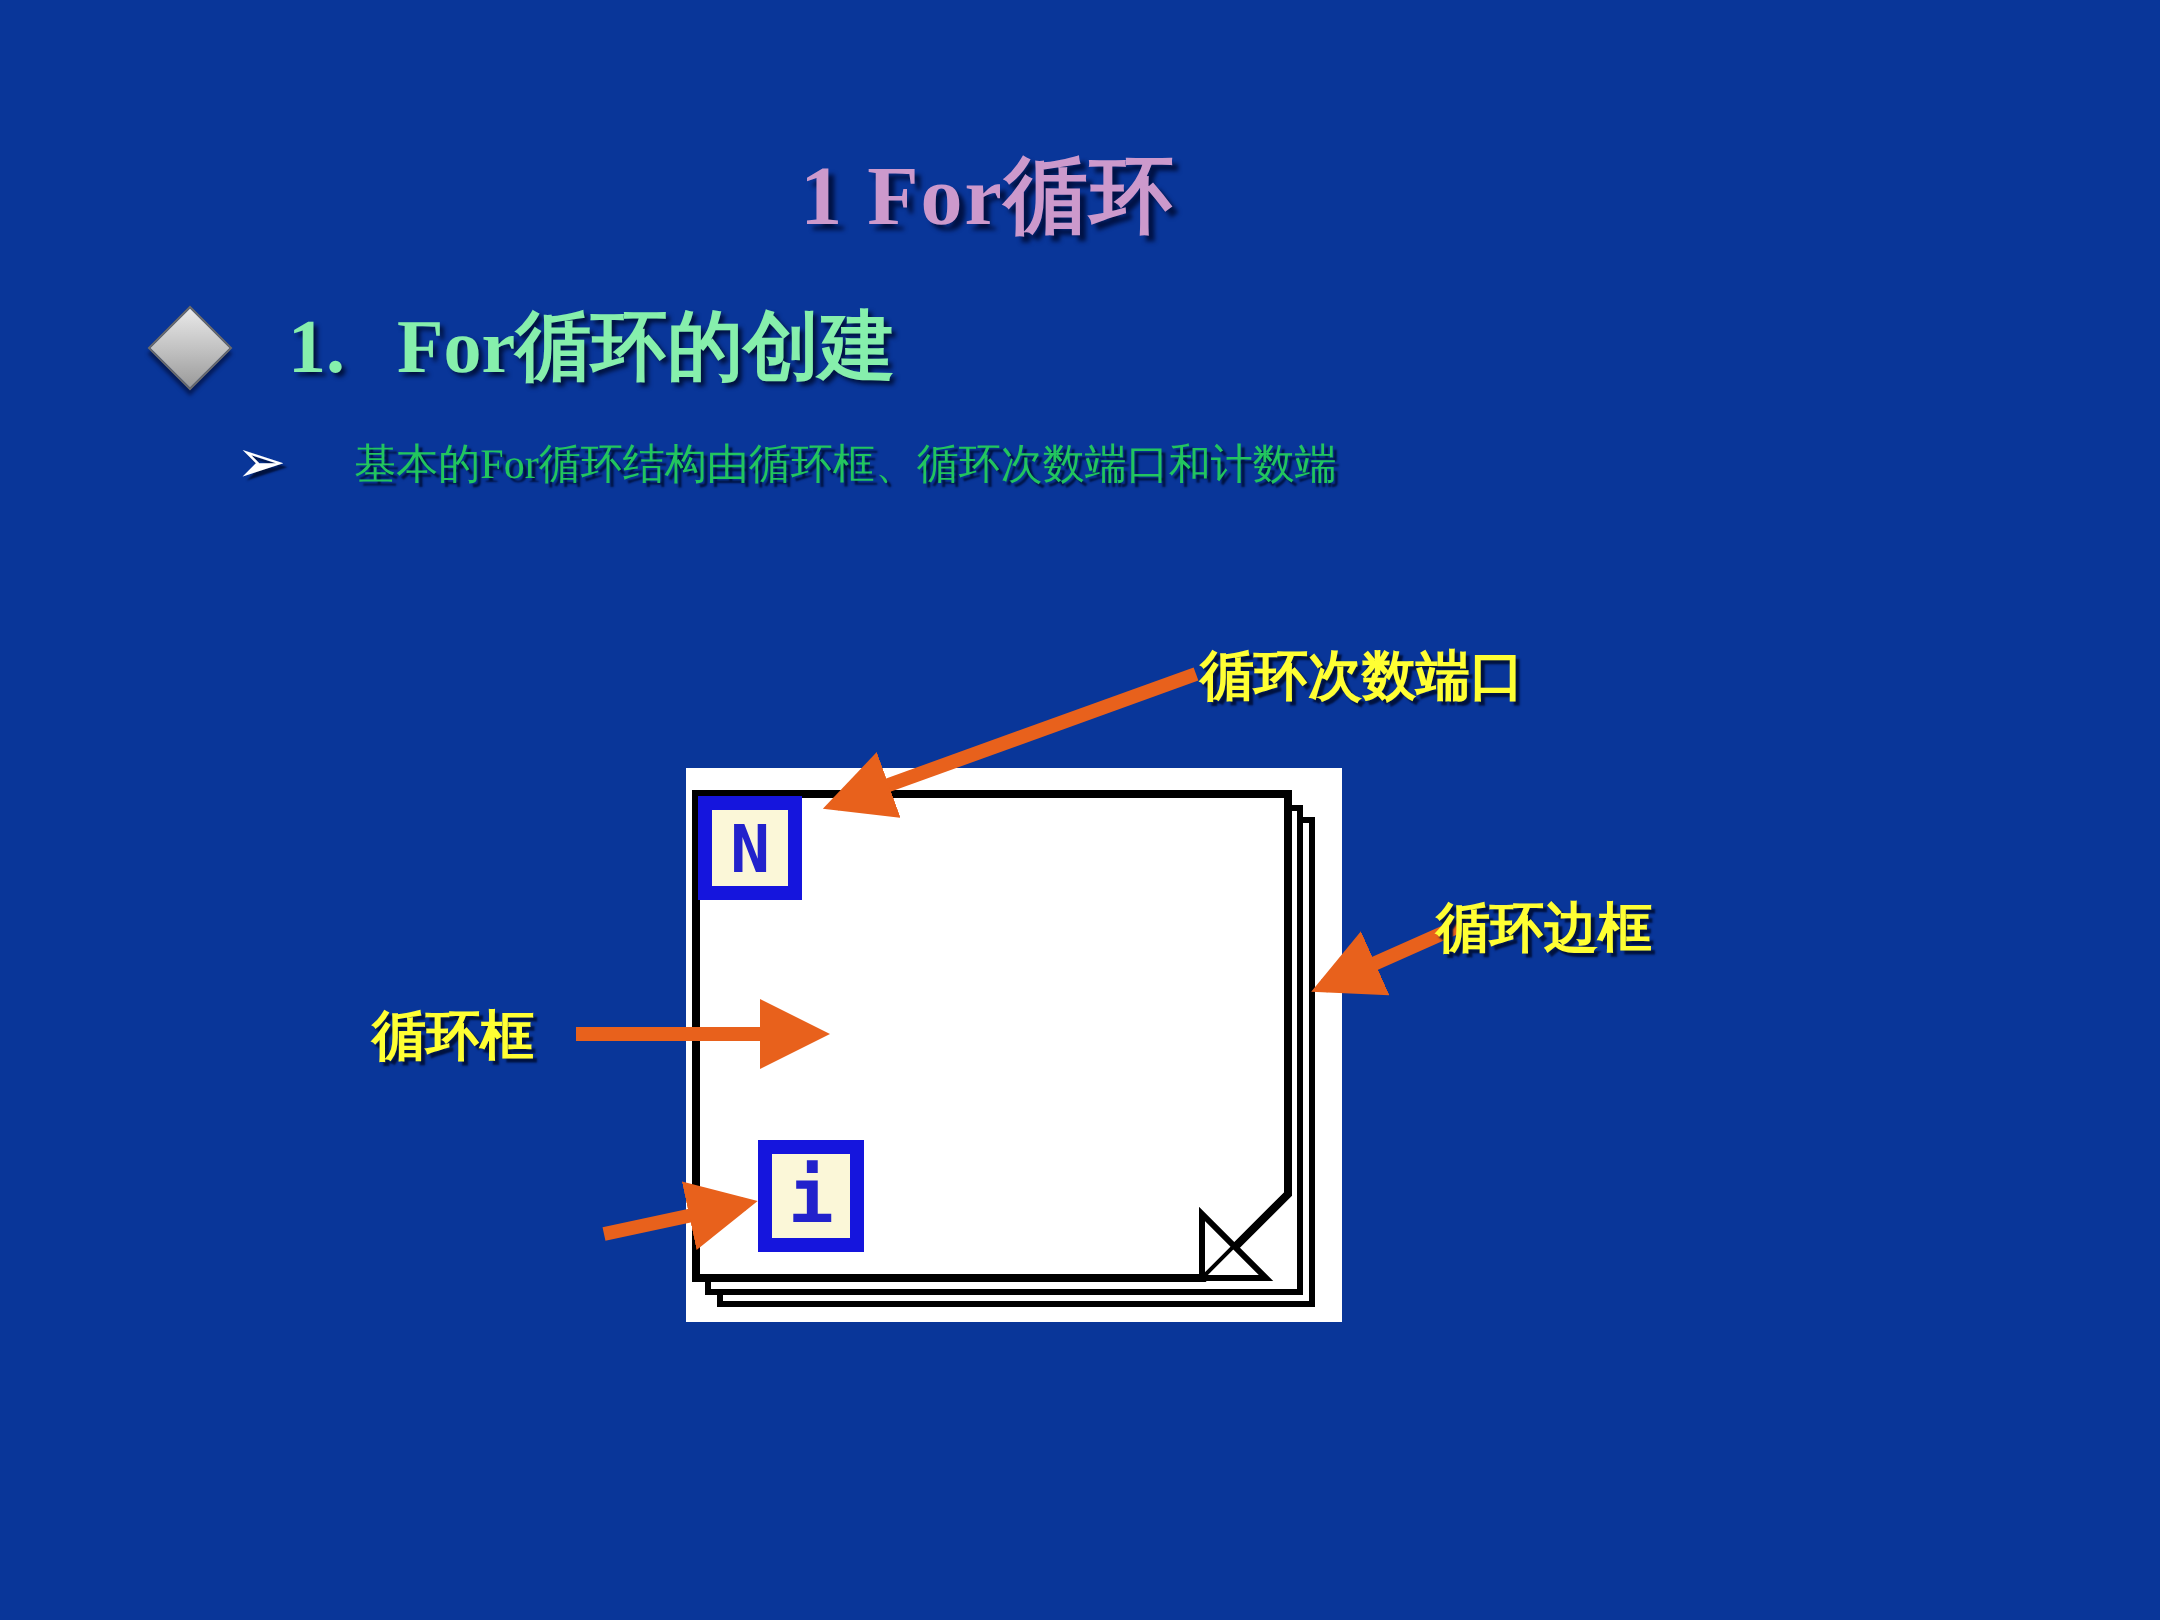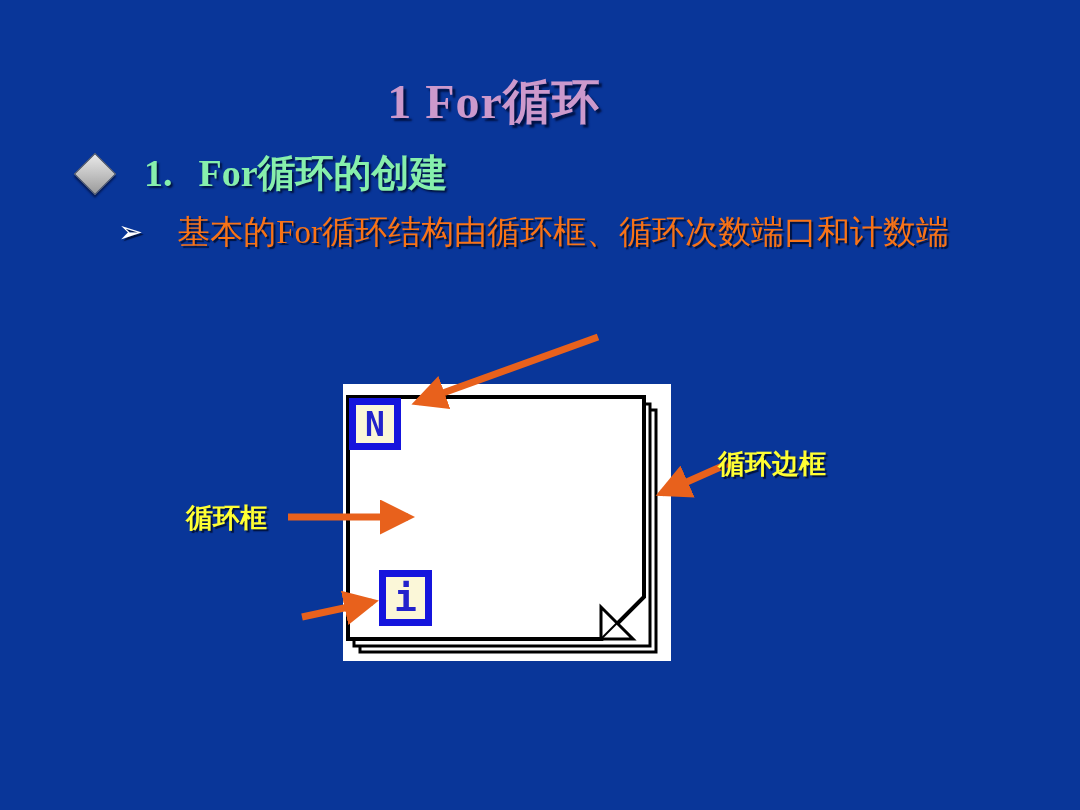--- a/index.html
+++ b/index.html
@@ -9,21 +9,21 @@
     font-family:"Liberation Serif", serif;
     overflow:hidden;
   }
   .slide{
     position:relative;width:1080px;height:810px;
     background:#093699;
   }
   .slide-title{
     position:absolute;left:0;top:70px;width:988px;
     text-align:center;
-    font-size:48px;font-weight:bold;
+    font-size:42px;font-weight:bold;
     color:#CC99CC;
     text-shadow:3px 3px 2px #001245;
     letter-spacing:1px;
   }
   .heading-row{
     position:absolute;left:80px;top:148px;width:940px;
     display:flex;align-items:center;
   }
   .diamond-bullet{
     width:28px;height:28px;
@@ -46,21 +46,21 @@
     display:flex;align-items:flex-start;
   }
   .arrow-bullet{
     font-size:30px;color:#FFFFFF;
     margin-right:34px;line-height:44px;
     text-shadow:2px 2px 1px #00123F;
     font-family:"DejaVu Sans", sans-serif;
     flex:0 0 auto;
   }
   .bullet-text{
-    font-size:33px;color:#f97316;line-height:44px;
+    font-size:21px;color:#22c55e;line-height:44px;
     text-shadow:2px 2px 1px #00123F;
     white-space:nowrap;
   }
   .diagram-label{
     position:absolute;
     font-size:27px;font-weight:bold;
     color:#FFFF33;
     text-shadow:2px 2px 1px #00123F;
     white-space:nowrap;
   }
@@ -120,16 +120,17 @@
 
     <line x1="598" y1="337" x2="418" y2="402" stroke="#E8611C" stroke-width="7" marker-end="url(#ah)"></line>
     <line x1="734" y1="461" x2="662" y2="493" stroke="#E8611C" stroke-width="7" marker-end="url(#ah)"></line>
     <line x1="288" y1="517" x2="408" y2="517" stroke="#E8611C" stroke-width="7" marker-end="url(#ah)"></line>
     <line x1="302" y1="617" x2="372" y2="602" stroke="#E8611C" stroke-width="7" marker-end="url(#ah)"></line>
   </svg>
 
   <div class="terminal" id="n-terminal">N</div>
   <div class="terminal" id="i-terminal">i</div>
 
+  <div class="diagram-label" id="label-loop-count">循环次数端口</div>
   <div class="diagram-label" id="label-loop-border">循环边框</div>
   <div class="diagram-label" id="label-loop-frame">循环框</div>
 
 </div>
 
 </body></html>

